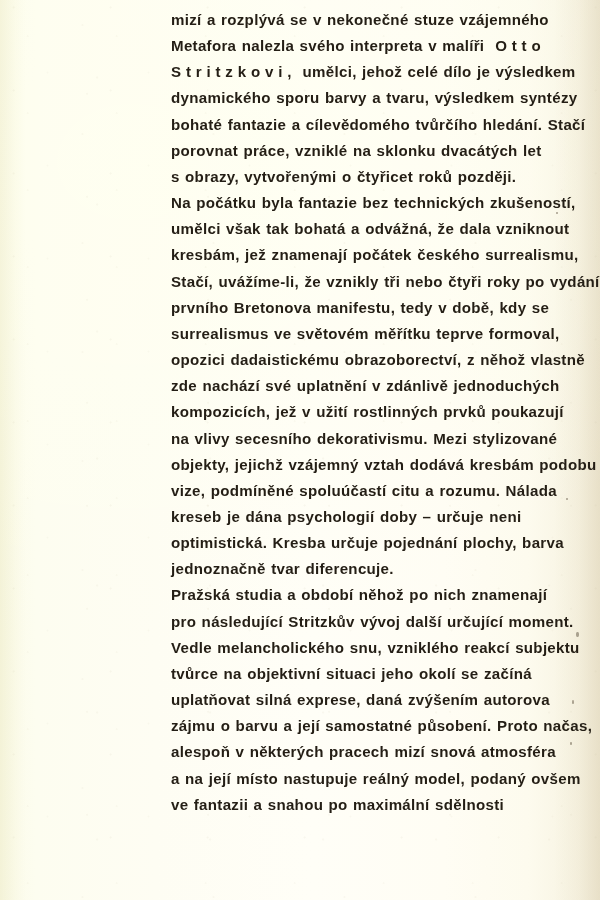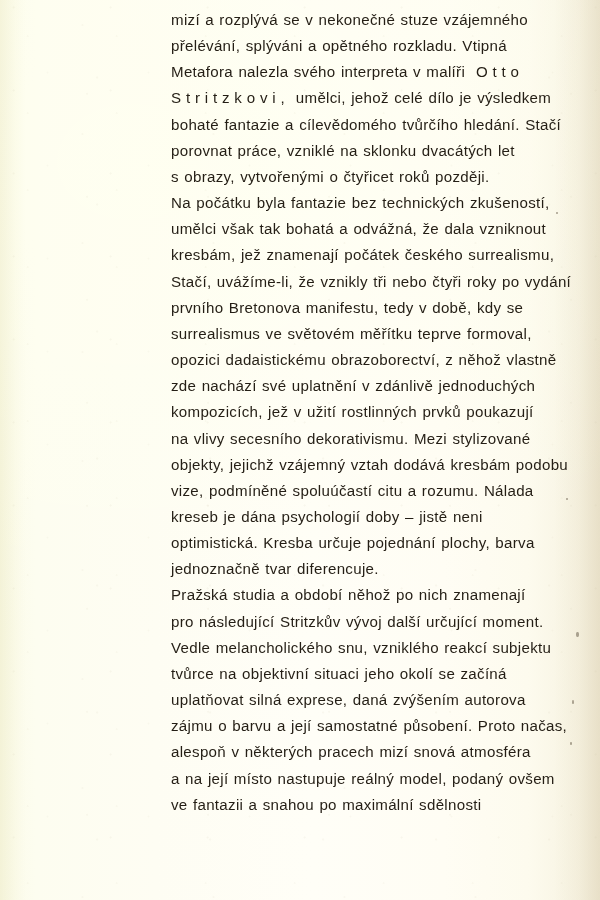--- a/index.html
+++ b/index.html
@@ -88,21 +88,21 @@
     font-size: 15.1px;
     line-height: 26.15px;
     letter-spacing: 0.02em;
     word-spacing: 0.06em;
     -webkit-font-smoothing: antialiased;
   }
 
   .ln {
     display: block;
     white-space: pre;
-    font-weight: 400;
+    font-weight: 700;
   }
 
   
   .spaced {
     letter-spacing: 0.32em;
   }
 </style>
 </head>
 <body>
 
@@ -113,39 +113,39 @@
   <div id="grain"></div>
 
   <div class="speck" style="left:576px; top:632px; width:3px; height:5px;"></div>
   <div class="speck" style="left:572px; top:700px; width:2px; height:4px;"></div>
   <div class="speck" style="left:570px; top:742px; width:2px; height:3px;"></div>
   <div class="speck" style="left:556px; top:212px; width:2px; height:2px;"></div>
   <div class="speck" style="left:566px; top:498px; width:2px; height:2px;"></div>
 
   <div id="text-block">
       <span class="ln">mizí a rozplývá se v nekonečné stuze vzájemného</span>
-      <span class="ln">přelévání, splýváni a opětného rozkladu. Vtipná</span>
       <span class="ln">Metafora nalezla svého interpreta v malíři  <span class="spaced">Otto</span></span>
       <span class="ln"><span class="spaced">Stritzkovi</span>,  umělci, jehož celé dílo je výsledkem</span>
+      <span class="ln">dynamického sporu barvy a tvaru, výsledkem syntézy</span>
       <span class="ln">bohaté fantazie a cílevědomého tvůrčího hledání. Stačí</span>
       <span class="ln">porovnat práce, vzniklé na sklonku dvacátých let</span>
       <span class="ln">s obrazy, vytvořenými o čtyřicet roků později.</span>
       <span class="ln">Na počátku byla fantazie bez technických zkušeností,</span>
       <span class="ln">umělci však tak bohatá a odvážná, že dala vzniknout</span>
       <span class="ln">kresbám, jež znamenají počátek českého surrealismu,</span>
       <span class="ln">Stačí, uvážíme-li, že vznikly tři nebo čtyři roky po vydání</span>
       <span class="ln">prvního Bretonova manifestu, tedy v době, kdy se</span>
       <span class="ln">surrealismus ve světovém měřítku teprve formoval,</span>
       <span class="ln">opozici dadaistickému obrazoborectví, z něhož vlastně</span>
       <span class="ln">zde nachází své uplatnění v zdánlivě jednoduchých</span>
       <span class="ln">kompozicích, jež v užití rostlinných prvků poukazují</span>
       <span class="ln">na vlivy secesního dekorativismu. Mezi stylizované</span>
       <span class="ln">objekty, jejichž vzájemný vztah dodává kresbám podobu</span>
       <span class="ln">vize, podmíněné spoluúčastí citu a rozumu. Nálada</span>
-      <span class="ln">kreseb je dána psychologií doby – jistě neni</span>
+      <span class="ln">kreseb je dána psychologií doby – určuje neni</span>
       <span class="ln">optimistická. Kresba určuje pojednání plochy, barva</span>
       <span class="ln">jednoznačně tvar diferencuje.</span>
       <span class="ln">Pražská studia a období něhož po nich znamenají</span>
       <span class="ln">pro následující Stritzkův vývoj další určující moment.</span>
       <span class="ln">Vedle melancholického snu, vzniklého reakcí subjektu</span>
       <span class="ln">tvůrce na objektivní situaci jeho okolí se začíná</span>
       <span class="ln">uplatňovat silná exprese, daná zvýšením autorova</span>
       <span class="ln">zájmu o barvu a její samostatné působení. Proto načas,</span>
       <span class="ln">alespoň v některých pracech mizí snová atmosféra</span>
       <span class="ln">a na její místo nastupuje reálný model, podaný ovšem</span>

